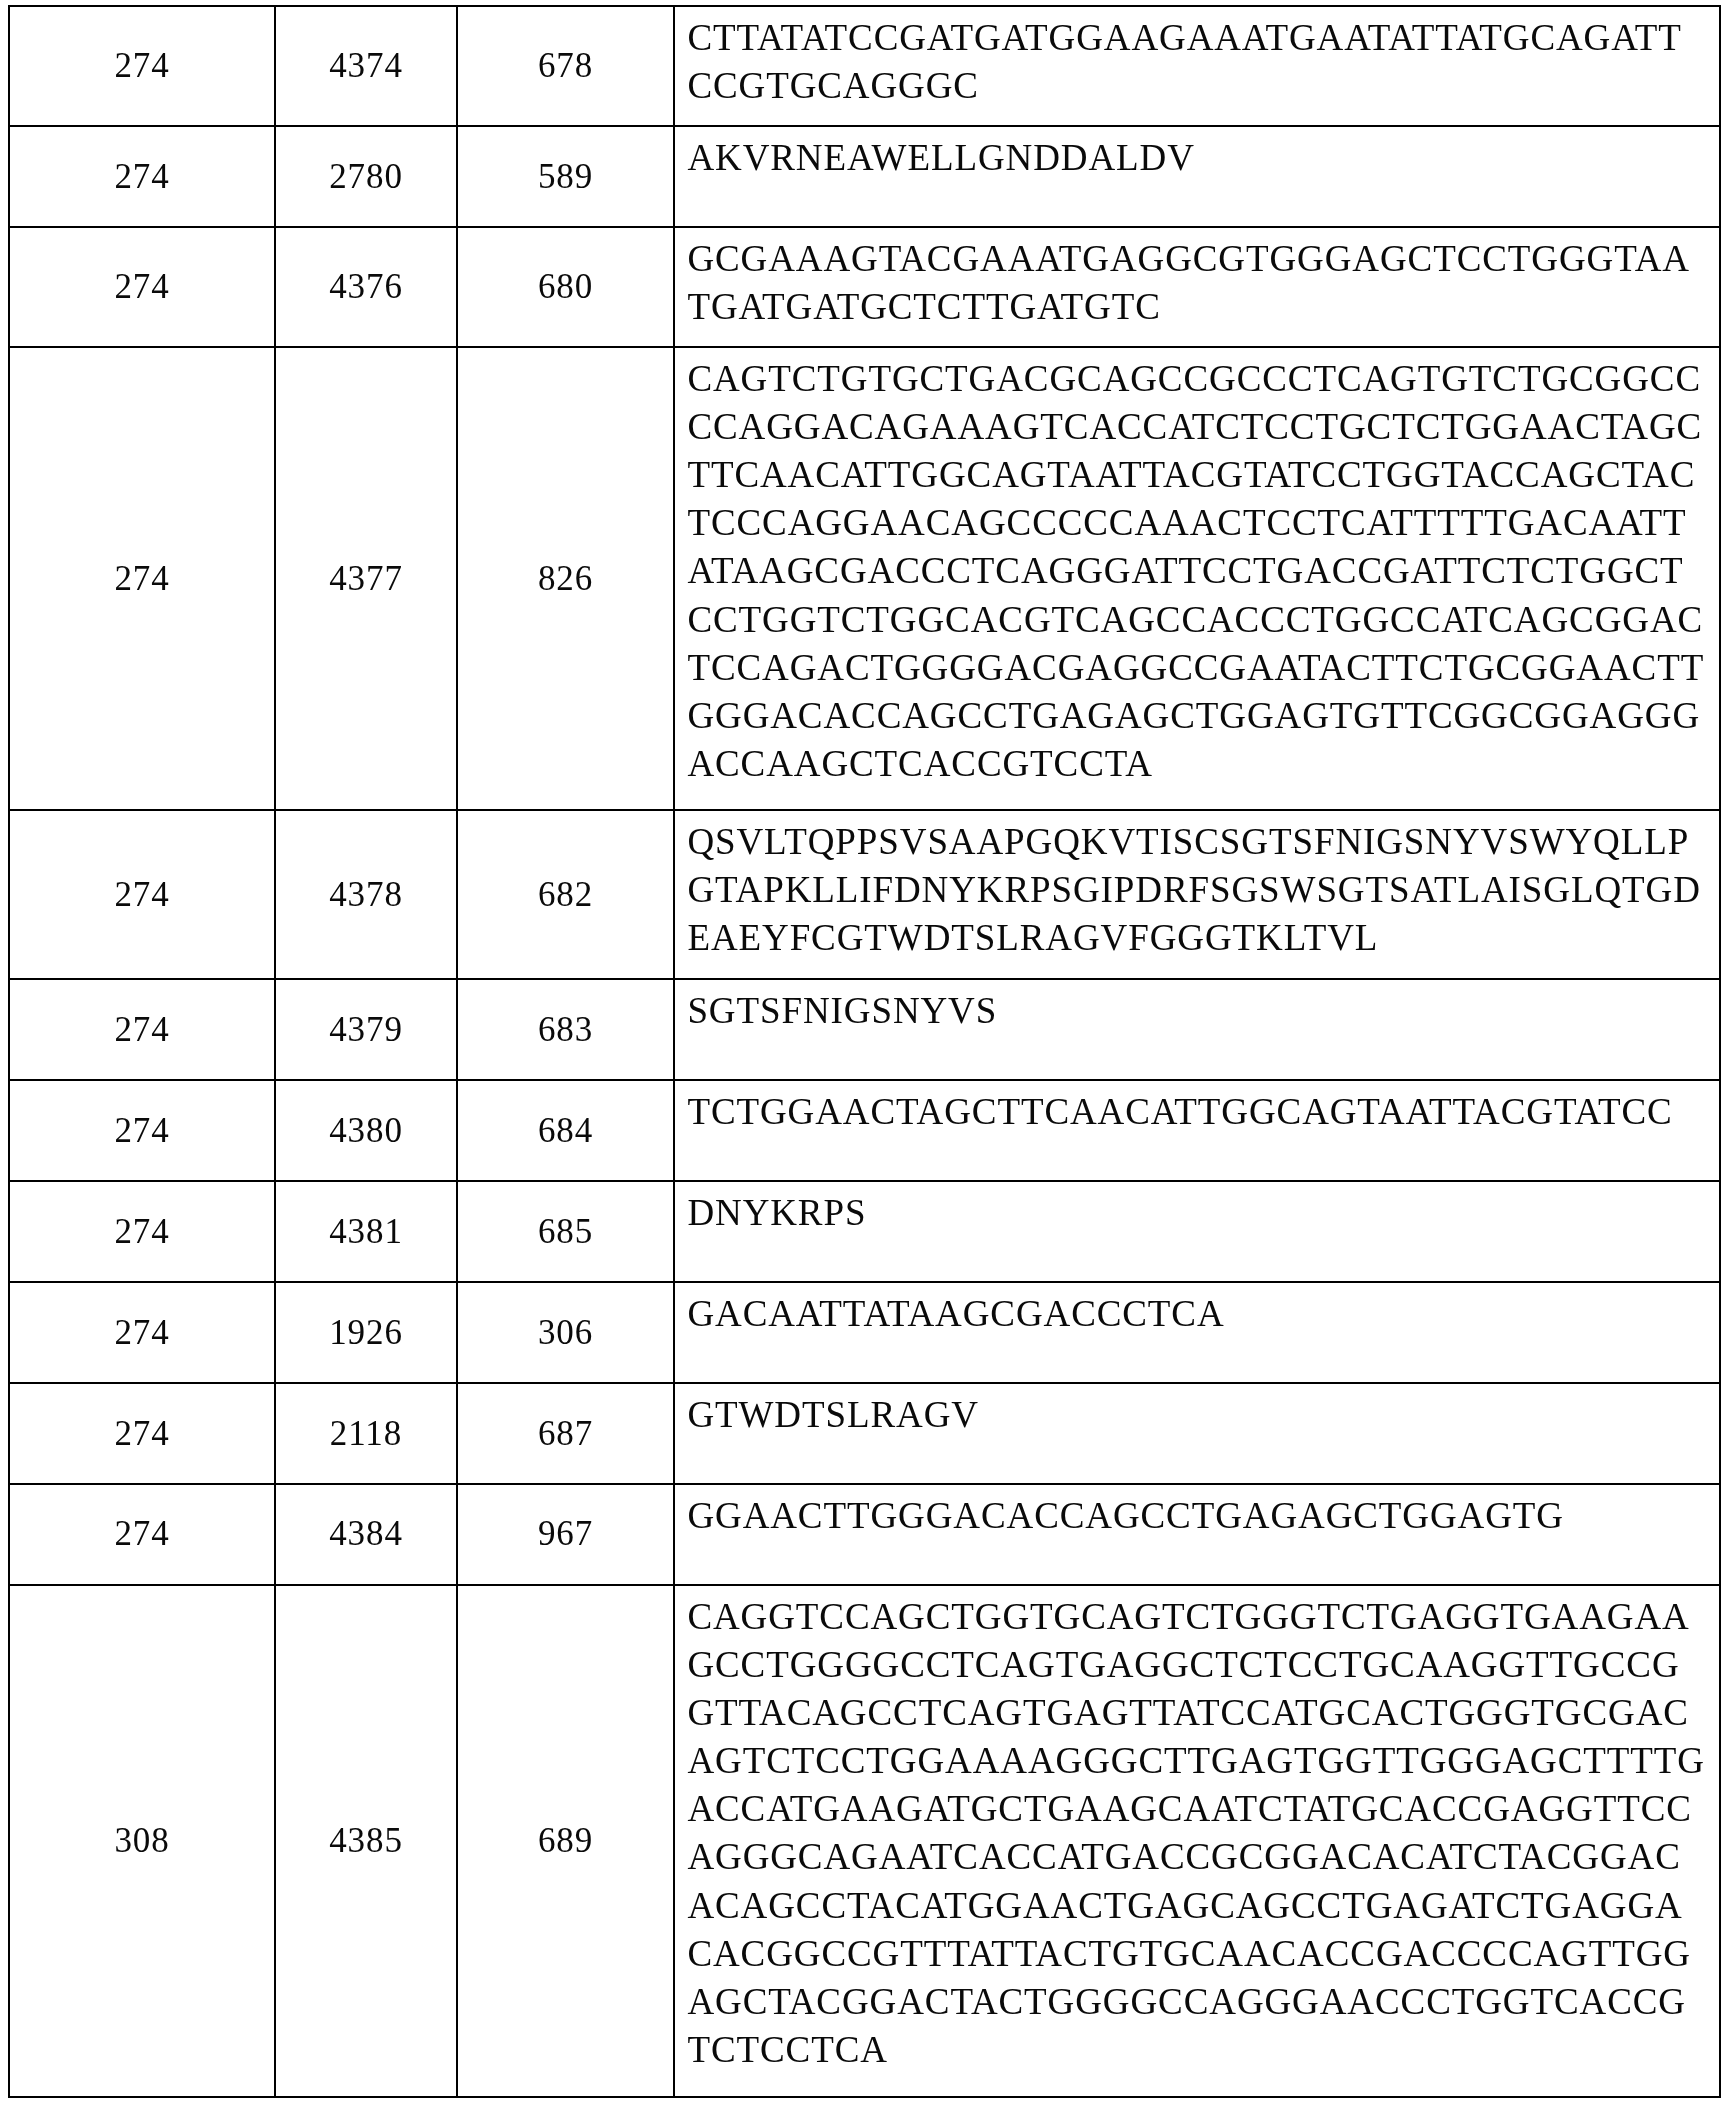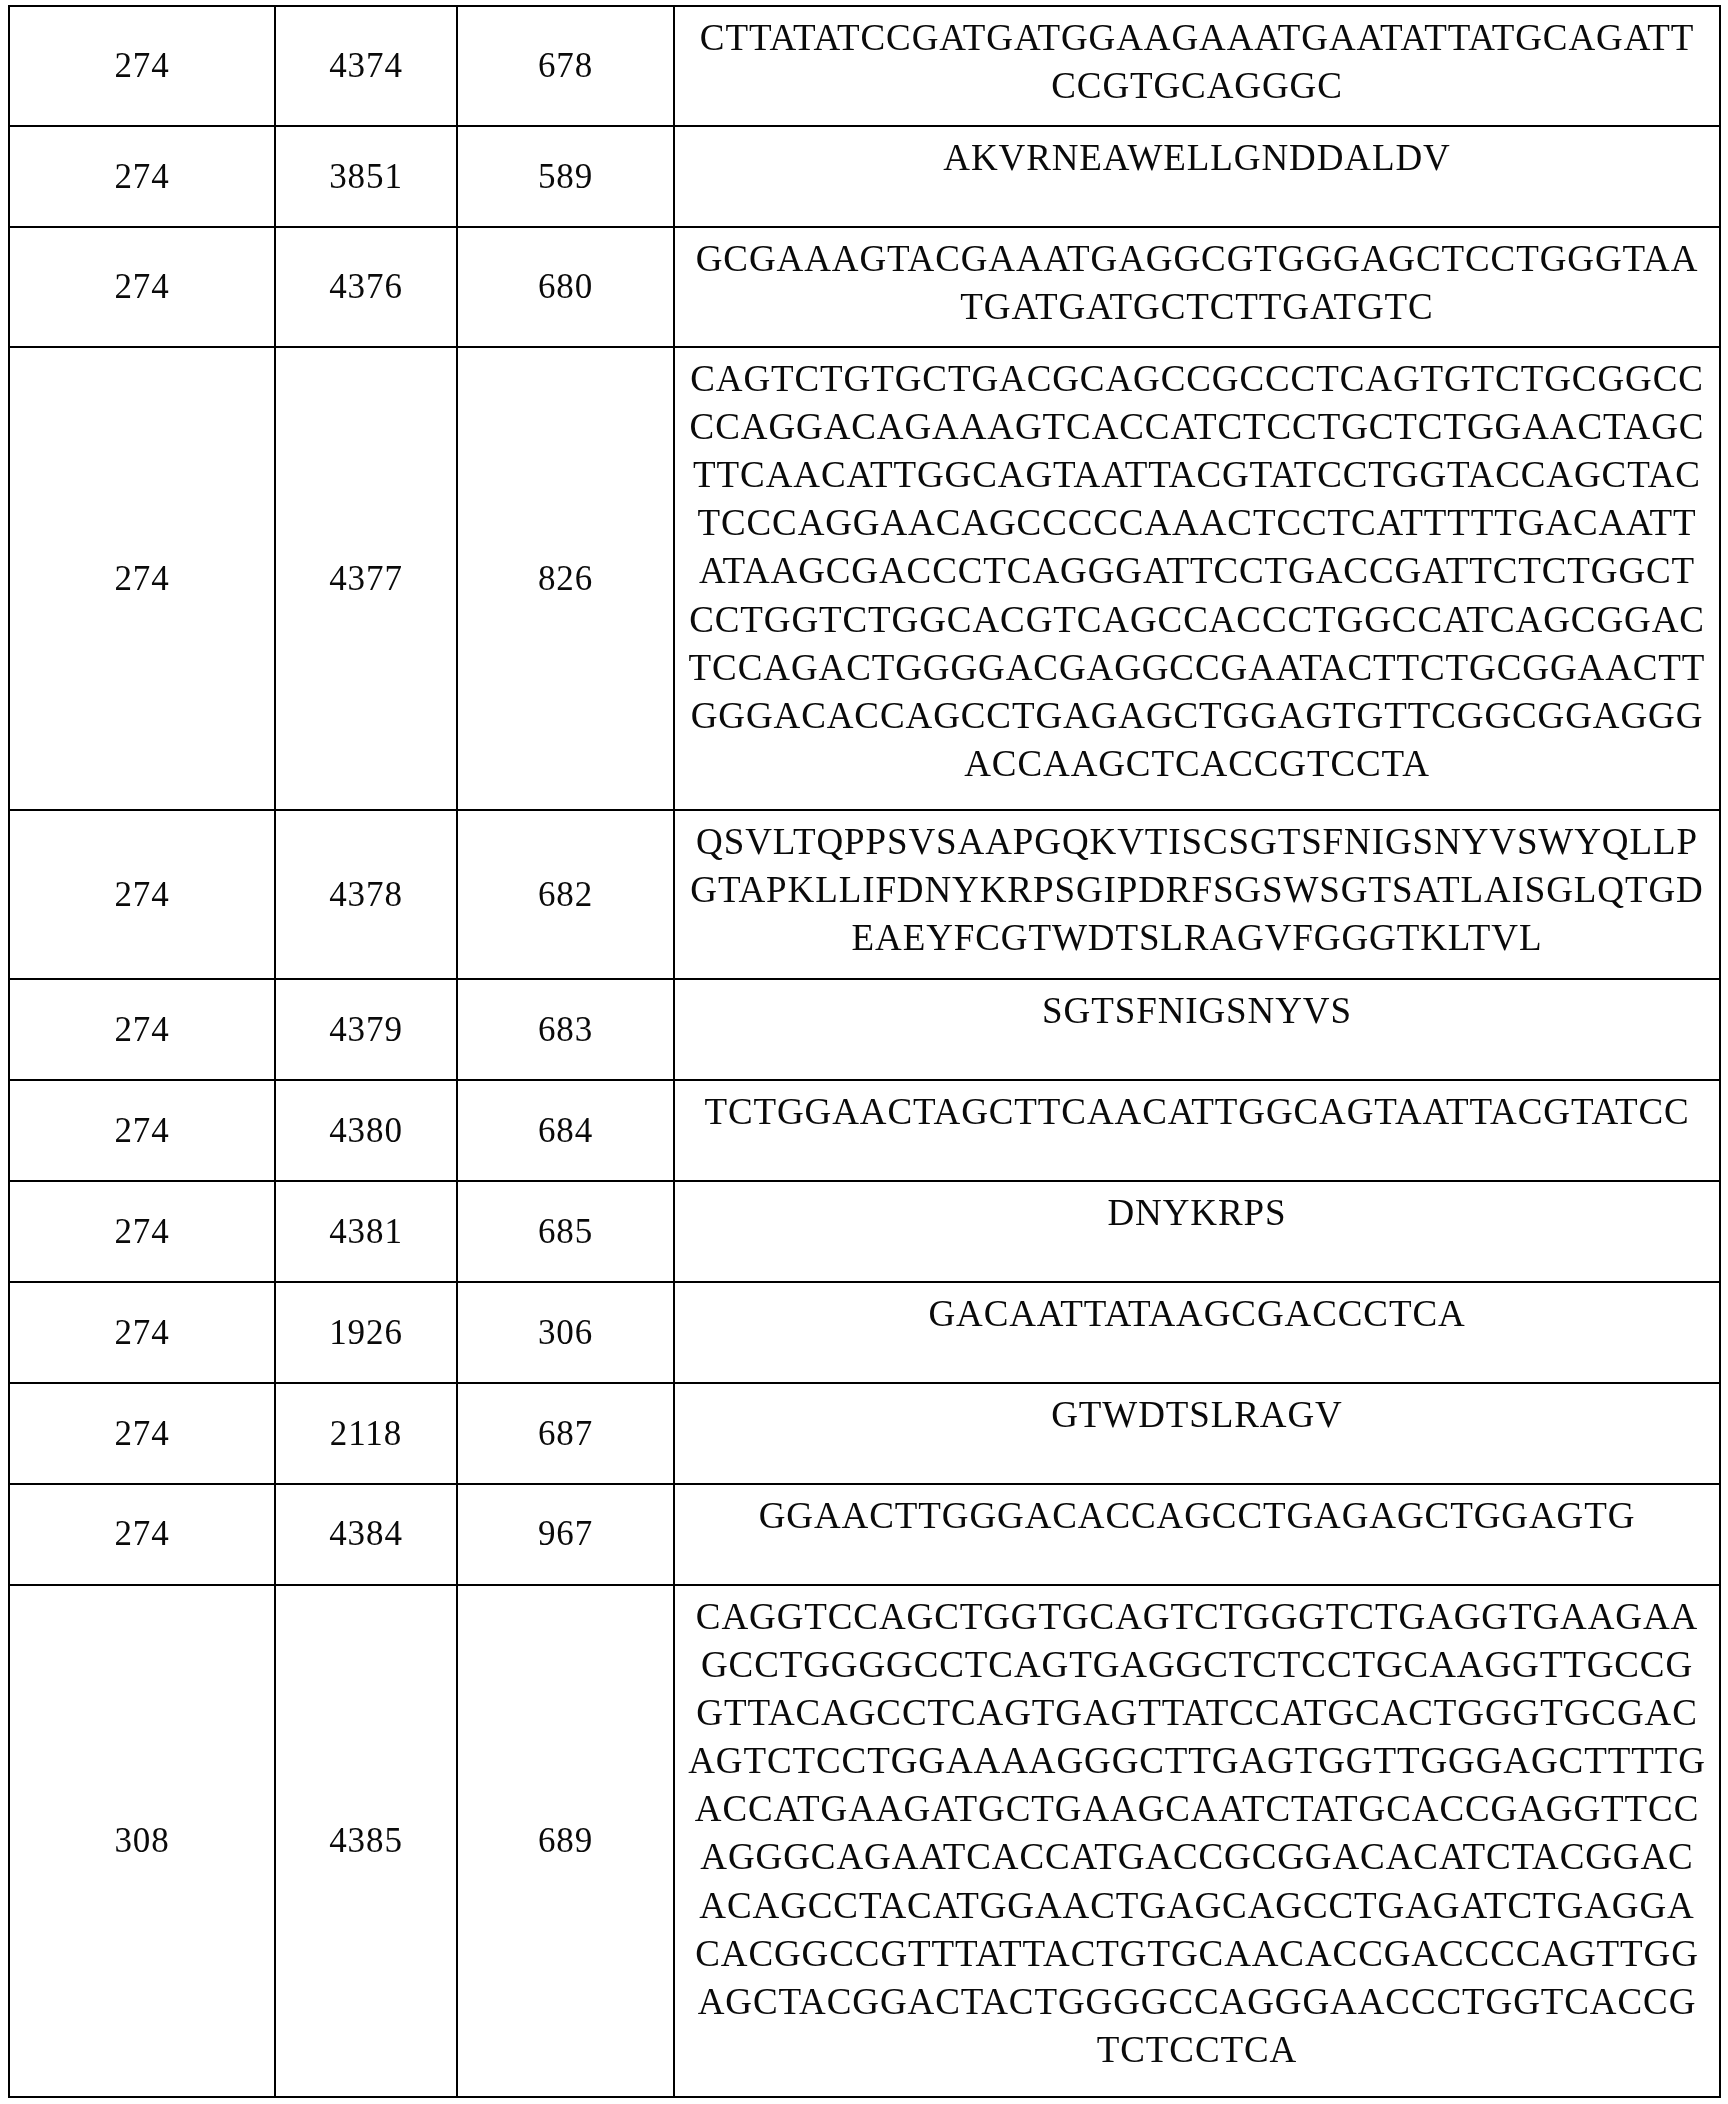--- a/index.html
+++ b/index.html
@@ -32,21 +32,21 @@
     height: 99px; 
   }
   td.num-cell {
     text-align: center;
     vertical-align: middle;
     font-size: 35px;
     letter-spacing: 0.9px;
     padding: 7px;
   }
   td.seq-cell {
-    text-align: center;
+    text-align: left;
     vertical-align: top;
     font-size: 37px;
     line-height: 1.30;
     letter-spacing: 0.9px;
     word-break: break-all;
     padding: 7px 12.4px 12.4px 12.4px;
   }
 </style>
 </head>
 <body>
@@ -63,21 +63,21 @@
 
   <tr>
     <td class="num-cell">274</td>
     <td class="num-cell">4374</td>
     <td class="num-cell">678</td>
     <td class="seq-cell">CTTATATCCGATGATGGAAGAAATGAATATTATGCAGATTCCGTGCAGGGC</td>
   </tr>
 
   <tr>
     <td class="num-cell">274</td>
-    <td class="num-cell">3851</td>
+    <td class="num-cell">2780</td>
     <td class="num-cell">589</td>
     <td class="seq-cell">AKVRNEAWELLGNDDALDV</td>
   </tr>
 
   <tr>
     <td class="num-cell">274</td>
     <td class="num-cell">4376</td>
     <td class="num-cell">680</td>
     <td class="seq-cell">GCGAAAGTACGAAATGAGGCGTGGGAGCTCCTGGGTAATGATGATGCTCTTGATGTC</td>
   </tr>

